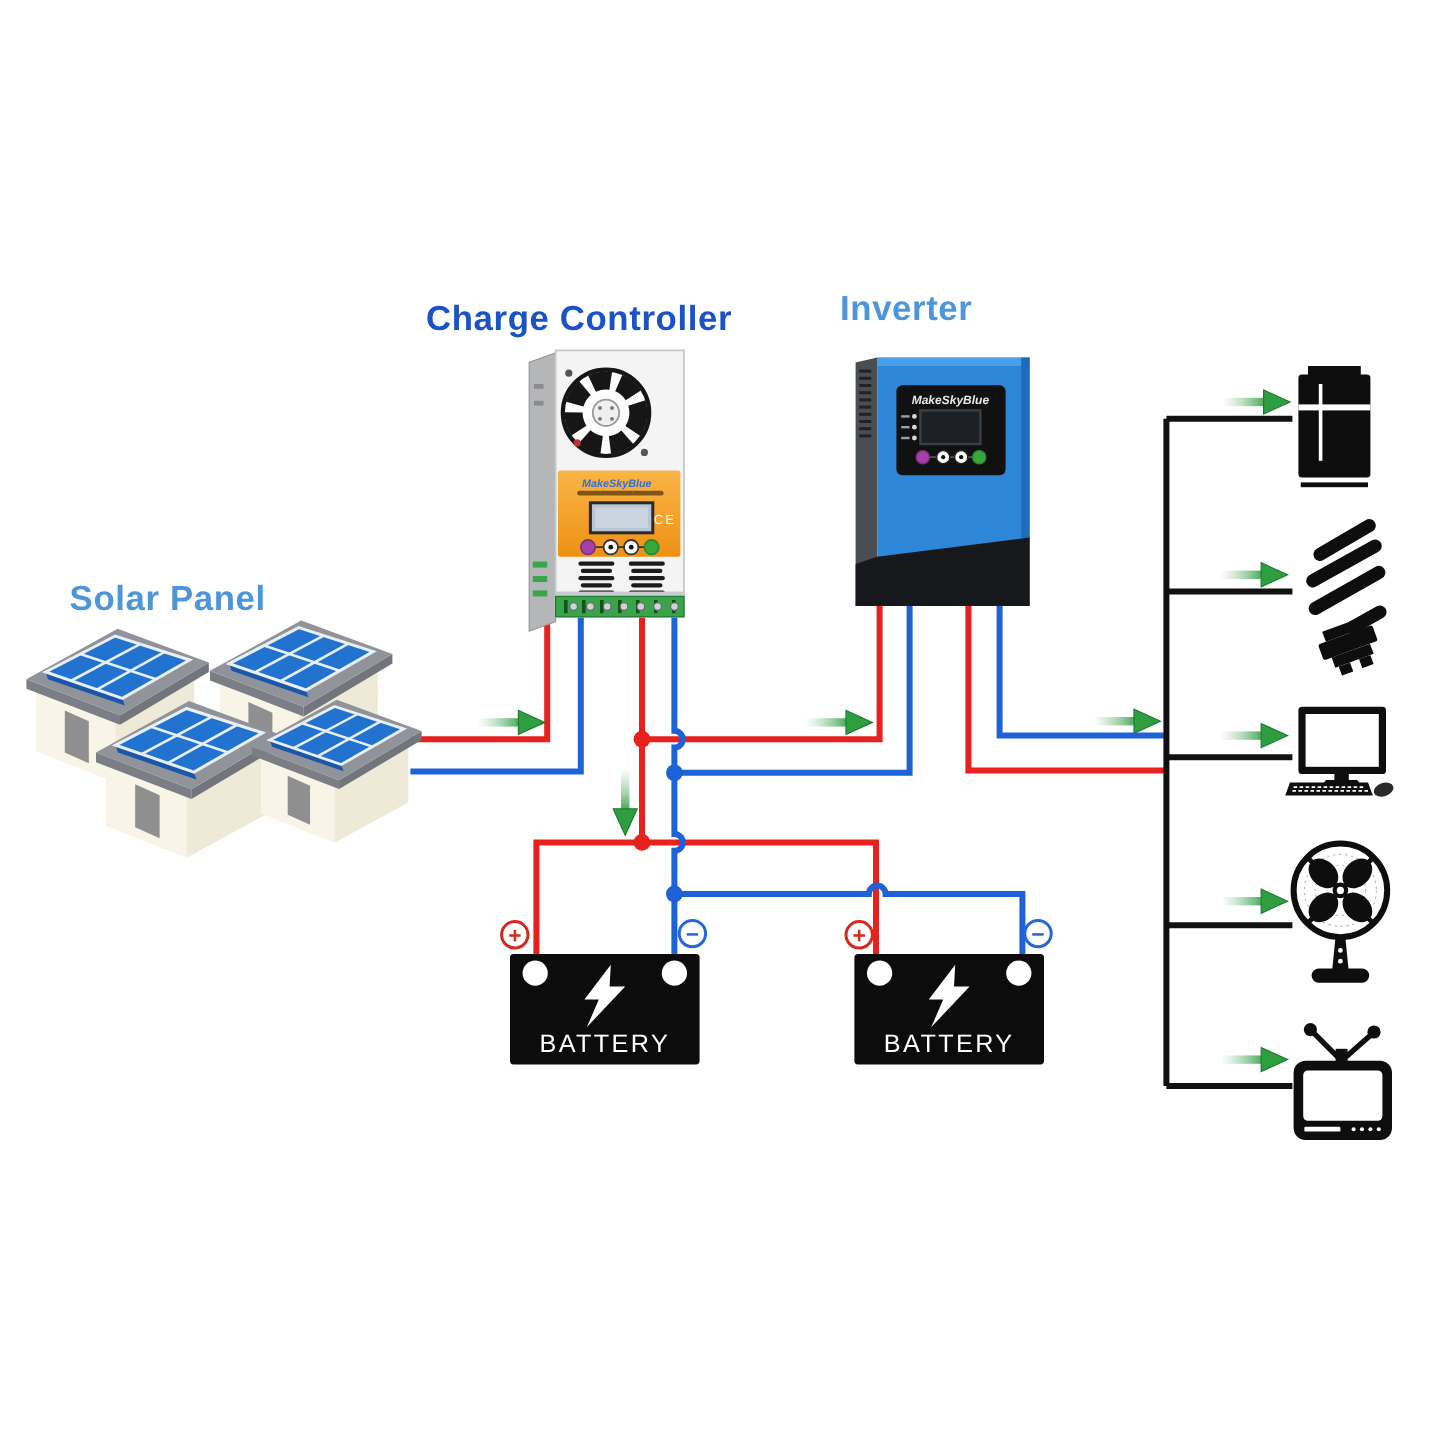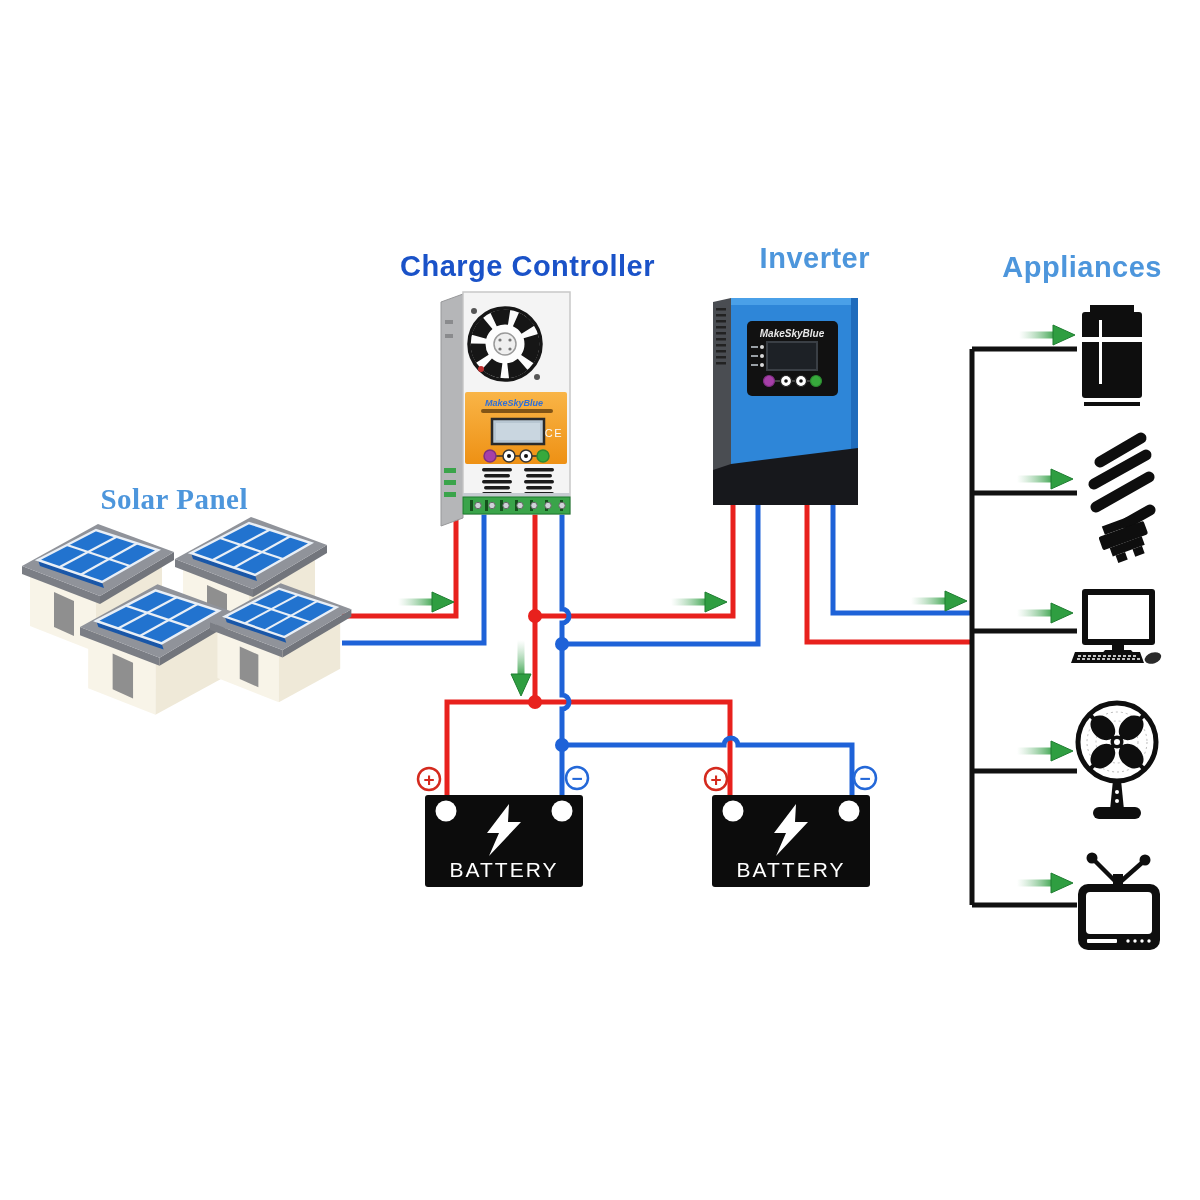--- a/index.html
+++ b/index.html
@@ -1,37 +1,36 @@
 <!DOCTYPE html>
 <html style="--positive-wire: #e8211d; --negative-wire: #1e62d8; --appliance-bus: #111111; --flow-arrow: #2f9e41; --label-primary: #1a52c8; --label-secondary: #4d96dc; --controller-panel: #f5a22a; --inverter-body: #2e86d8; --solar-cell: #2273cf;"><head>
 <meta charset="utf-8">
 <style>
   html,body{margin:0;padding:0;background:#fff;}
   #canvas{position:relative;width:1200px;height:1200px;background:#fff;overflow:hidden;
           font-family:"Liberation Sans",sans-serif;}
-  .label{position:absolute;font-weight:bold;font-size:29px;text-align:right;letter-spacing:.5px;}
+  .label{position:absolute;font-weight:bold;font-size:29px;text-align:left;letter-spacing:.5px;}
   .label-primary{color:var(--label-primary,#1a52c8);}
   .label-secondary{color:var(--label-secondary,#4d96dc);}
   svg{position:absolute;left:0;top:0;}
   .w-red{stroke:var(--positive-wire,#e8211d);stroke-width:5;fill:none;}
   .w-blue{stroke:var(--negative-wire,#1e62d8);stroke-width:5;fill:none;}
   .bus{stroke:var(--appliance-bus,#111);stroke-width:5;fill:none;}
   .icon{fill:#0e0e0e;}
   .batt-label{fill:#fff;font-size:21px;letter-spacing:2px;font-family:"Liberation Sans",sans-serif;}
   .pol{font-weight:bold;font-size:19px;font-family:"Liberation Sans",sans-serif;}
 </style>
 </head>
 <body>
 
 <div id="canvas">
 
   <div class="label label-primary" style="left:355px;top:250px;width:300px;">Charge Controller</div>
   <div class="label label-secondary" style="left:700px;top:242px;width:170px;">Inverter</div>
-  <div class="label label-secondary" style="left:972px;top:251px;width:190px;">Appliances</div>
-  <div class="label label-secondary" style="left:58px;top:483px;width:190px;font-family:Liberation Serif, serif;">Solar Panel</div>
+  <div class="label label-secondary" style="left:58px;top:483px;width:190px;">Solar Panel</div>
 
   <svg width="1200" height="1200" viewBox="0 0 1200 1200">
     <defs>
       <linearGradient id="arrowGrad" gradientUnits="userSpaceOnUse" x1="-54" y1="0" x2="-16" y2="0">
         <stop offset="0" stop-color="#8cc79a" stop-opacity="0"></stop>
         <stop offset="1" stop-color="var(--flow-arrow,#2f9e41)"></stop>
       </linearGradient>
       <linearGradient id="orangeGrad" x1="0" y1="0" x2="0" y2="1">
         <stop offset="0" stop-color="#f9b547"></stop>
         <stop offset="1" stop-color="#ee9114"></stop>

